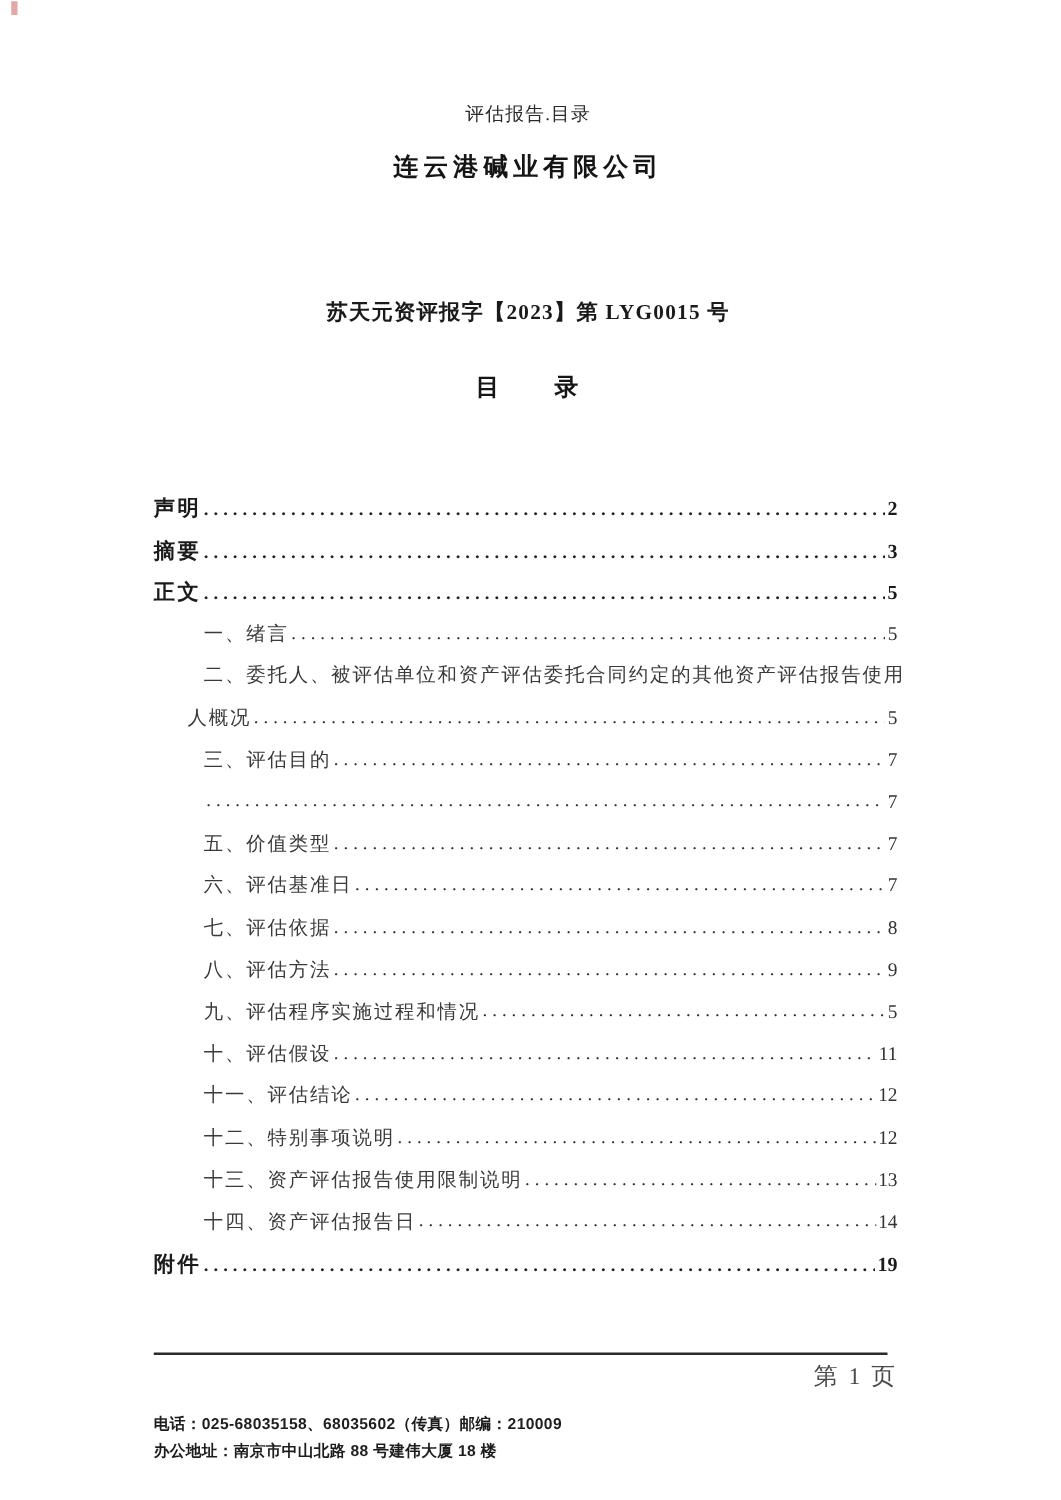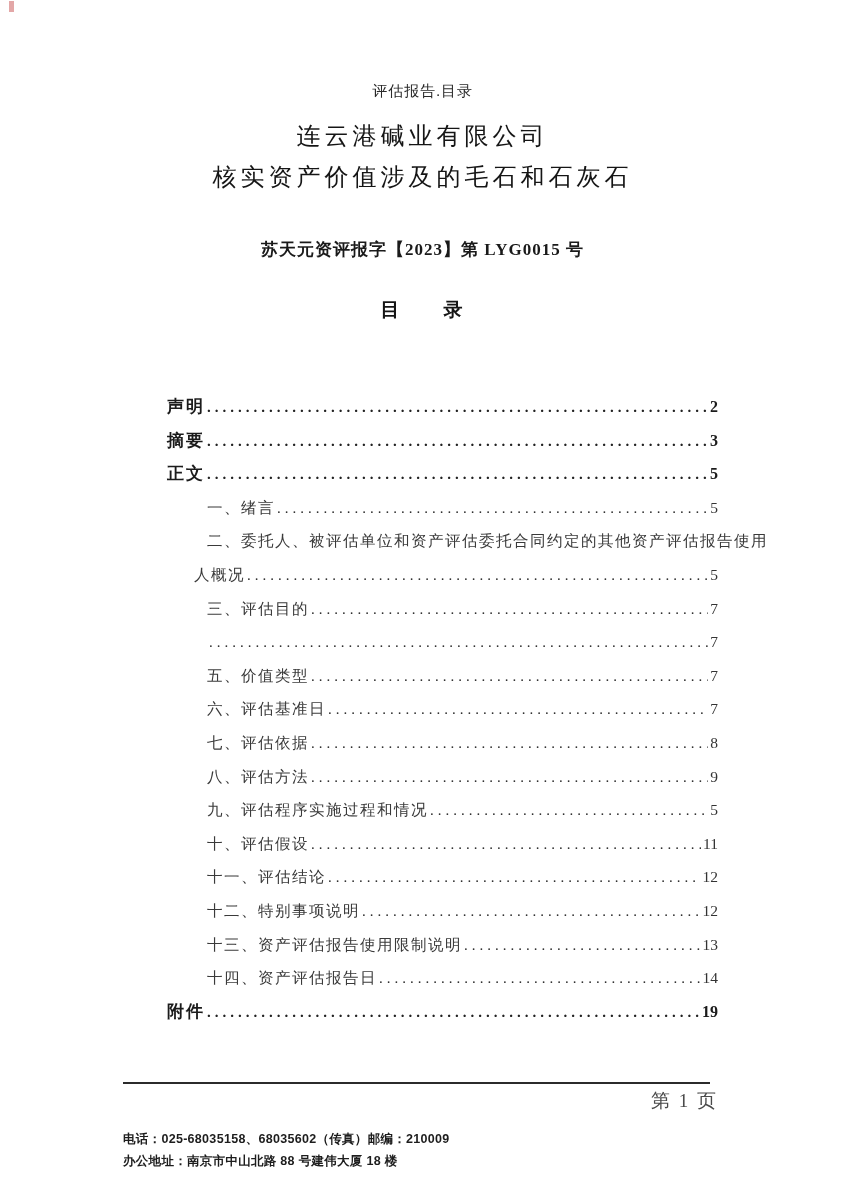--- a/index.html
+++ b/index.html
@@ -20,22 +20,22 @@
     opacity: 0.75;
   }
   .centered { position: absolute; left: 0; width: 845px; text-align: center; white-space: nowrap; }
   .doc-header {
     top: 82px;
     font-size: 15px;
     letter-spacing: 1px;
     color: #2a2a2a;
   }
   .title {
-    font-weight: normal;
-    font-size: 24px;
+    font-weight: bold;
+    font-size: 20px;
     letter-spacing: 4px;
     color: #151515;
   }
   .t1 { top: 120px; }
   .t2 { top: 161px; }
   .t3 { top: 202px; }
   .doc-number {
     top: 238px;
     font-size: 17px;
     letter-spacing: 1px;
@@ -54,30 +54,29 @@
     left: 123px;
     top: 390px;
     width: 604px;
   }
   .toc-row {
     display: flex;
     align-items: baseline;
     height: 33.6px;
     line-height: 33.6px;
     padding-right: 9px;
-    margin-left: 44px;
   }
   .toc-text { white-space: nowrap; }
   .toc-row.lv0 .toc-text {
     font-size: 17px;
     font-weight: bold;
     letter-spacing: 2px;
     color: #1b1b1b;
   }
-  .toc-row.lv1 { padding-left: 40px; }
+  .toc-row.lv1 { padding-left: 40px; align-items: center; }
   .toc-row.cont { padding-left: 27px; }
   .toc-row.lv1 .toc-text {
     font-size: 15.5px;
     letter-spacing: 1.5px;
     color: #3a3a3a;
   }
   .toc-dots {
     flex: 1;
     overflow: hidden;
     white-space: nowrap;
@@ -121,21 +120,20 @@
 </head>
 <body>
 
 <div class="page">
 
   <div class="scan-mark"></div>
 
   <div class="centered doc-header">评估报告.目录</div>
 
   <div class="centered title t1">连云港碱业有限公司</div>
-  <div class="centered title t2">核实资产价值涉及的毛石和石灰石</div>
 
   <div class="centered doc-number">苏天元资评报字【2023】第 LYG0015 号</div>
 
   <div class="centered toc-heading">目　　录</div>
 
   <div class="toc" id="toc">
       <div class="toc-row lv0">
       <span class="toc-text">声明</span>
       <span class="toc-dots"></span>
       <span class="toc-page">2</span>

